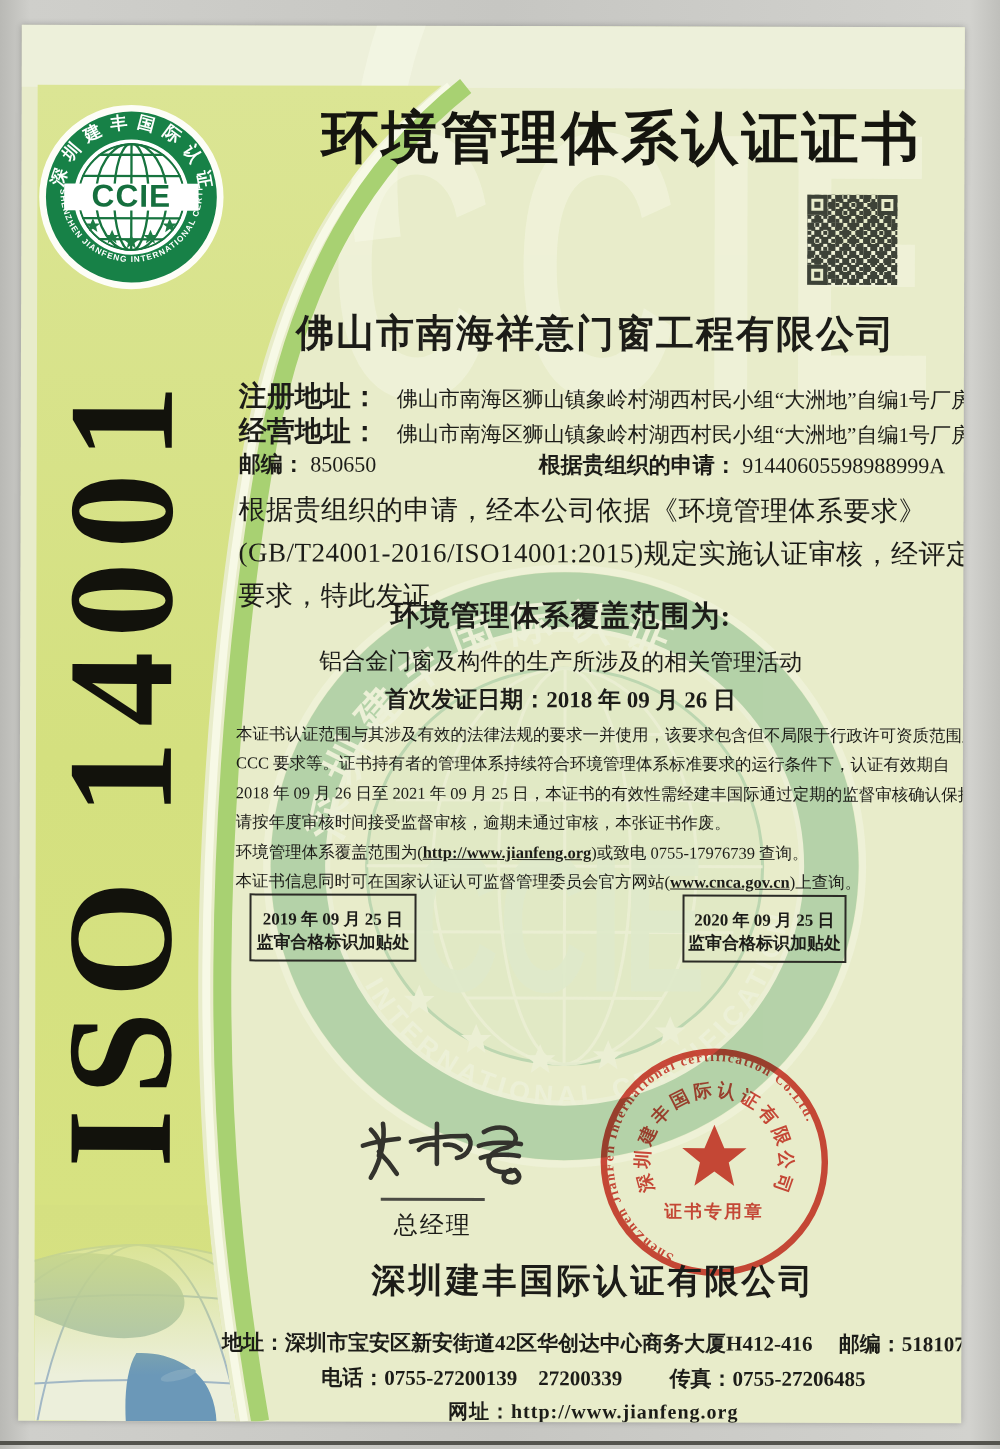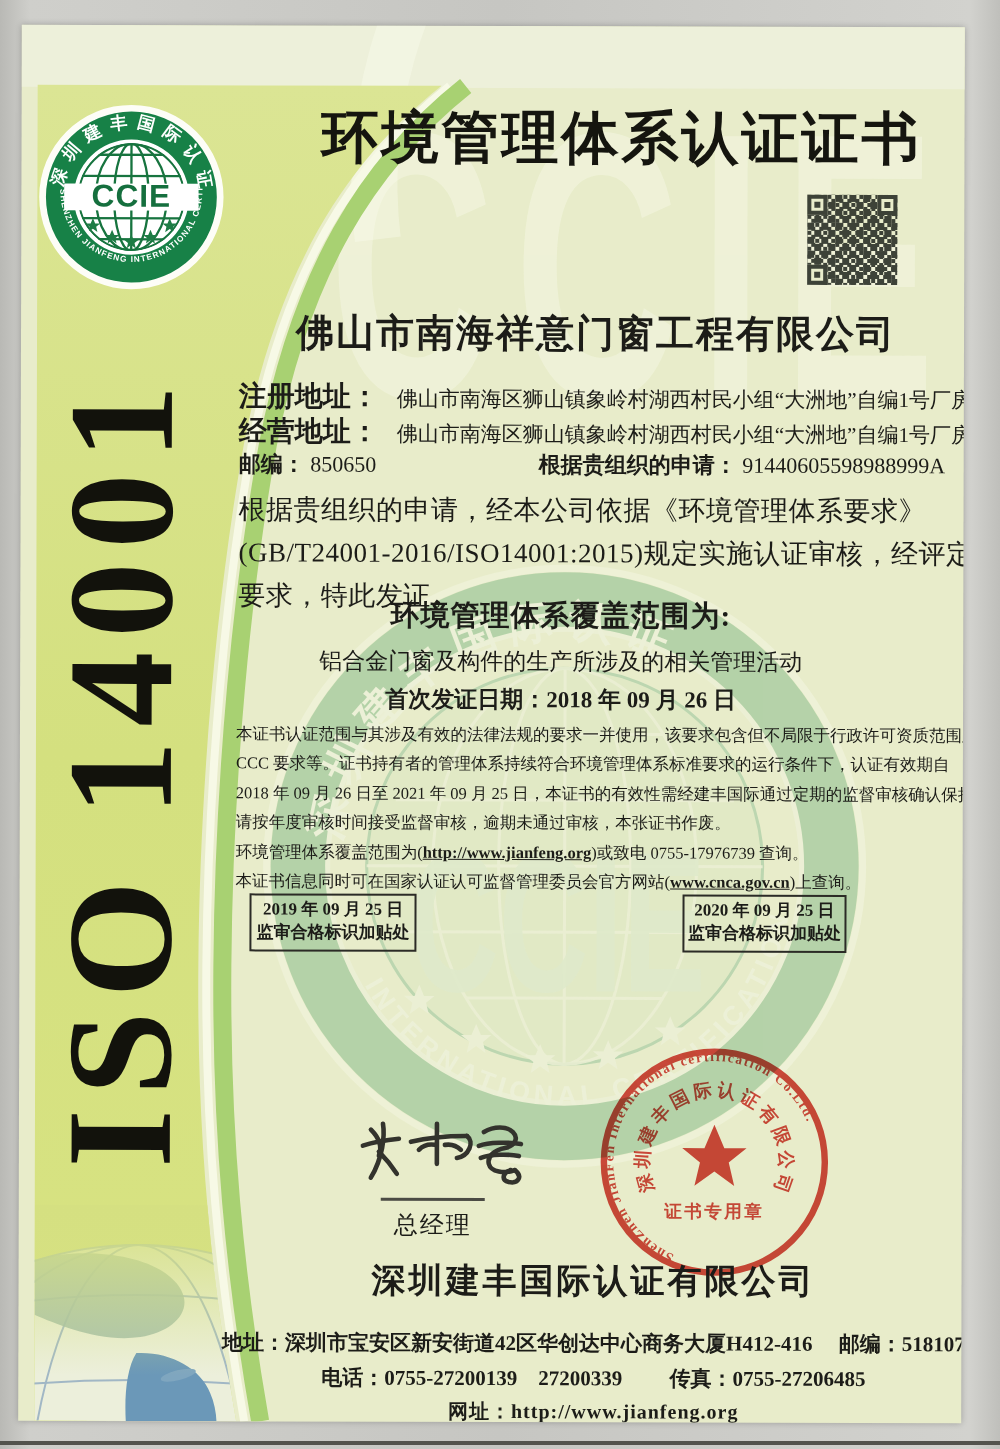--- a/index.html
+++ b/index.html
@@ -38,21 +38,21 @@
   .post-row .lbl{font-weight:bold;}
   .uscc{position:absolute;left:300px;top:0;}
   .grant{left:218px;width:735px;font-size:27px;white-space:nowrap;letter-spacing:.5px;}
   .centercol{left:218px;width:645px;text-align:center;white-space:nowrap;}
   .scope-h{top:570px;font-size:29px;font-weight:bold;letter-spacing:1px;}
   .scope-t{top:620px;font-size:23px;}
   .first-issue{top:658px;font-size:23px;font-weight:bold;}
   .terms{left:216px;width:735px;font-size:16.5px;line-height:29.4px;white-space:nowrap;top:694px;}
   .terms .lnk{font-weight:bold;text-decoration:underline;}
   .sticker{top:868px;height:52px;border:2px solid #2b2b26;text-align:center;
-    font-size:17px;font-weight:bold;line-height:23px;padding-top:2px;}
+    font-size:17px;font-weight:bold;line-height:23px;padding-top:12px;}
   .sticker-l{left:230px;width:163px;}
   .sticker-r{left:663px;width:160px;}
   .sig-line{left:362px;top:1172px;width:104px;height:3px;background:#4b4b44;}
   .sig-title{left:358px;top:1183px;width:112px;text-align:center;font-size:24px;letter-spacing:2px;}
   .issuer-name{left:220px;top:1232px;width:710px;text-align:center;font-size:34px;font-weight:bold;letter-spacing:3px;}
   .issuer-line{left:170px;top:1303px;width:810px;text-align:center;font-size:21px;font-weight:bold;white-space:nowrap;}
   .issuer-tel{top:1338px;}
   .issuer-web{top:1372px;font-size:20px;letter-spacing:1px;}
   
   .qr{left:786px;top:168px;width:90px;height:90px;opacity:.92;

